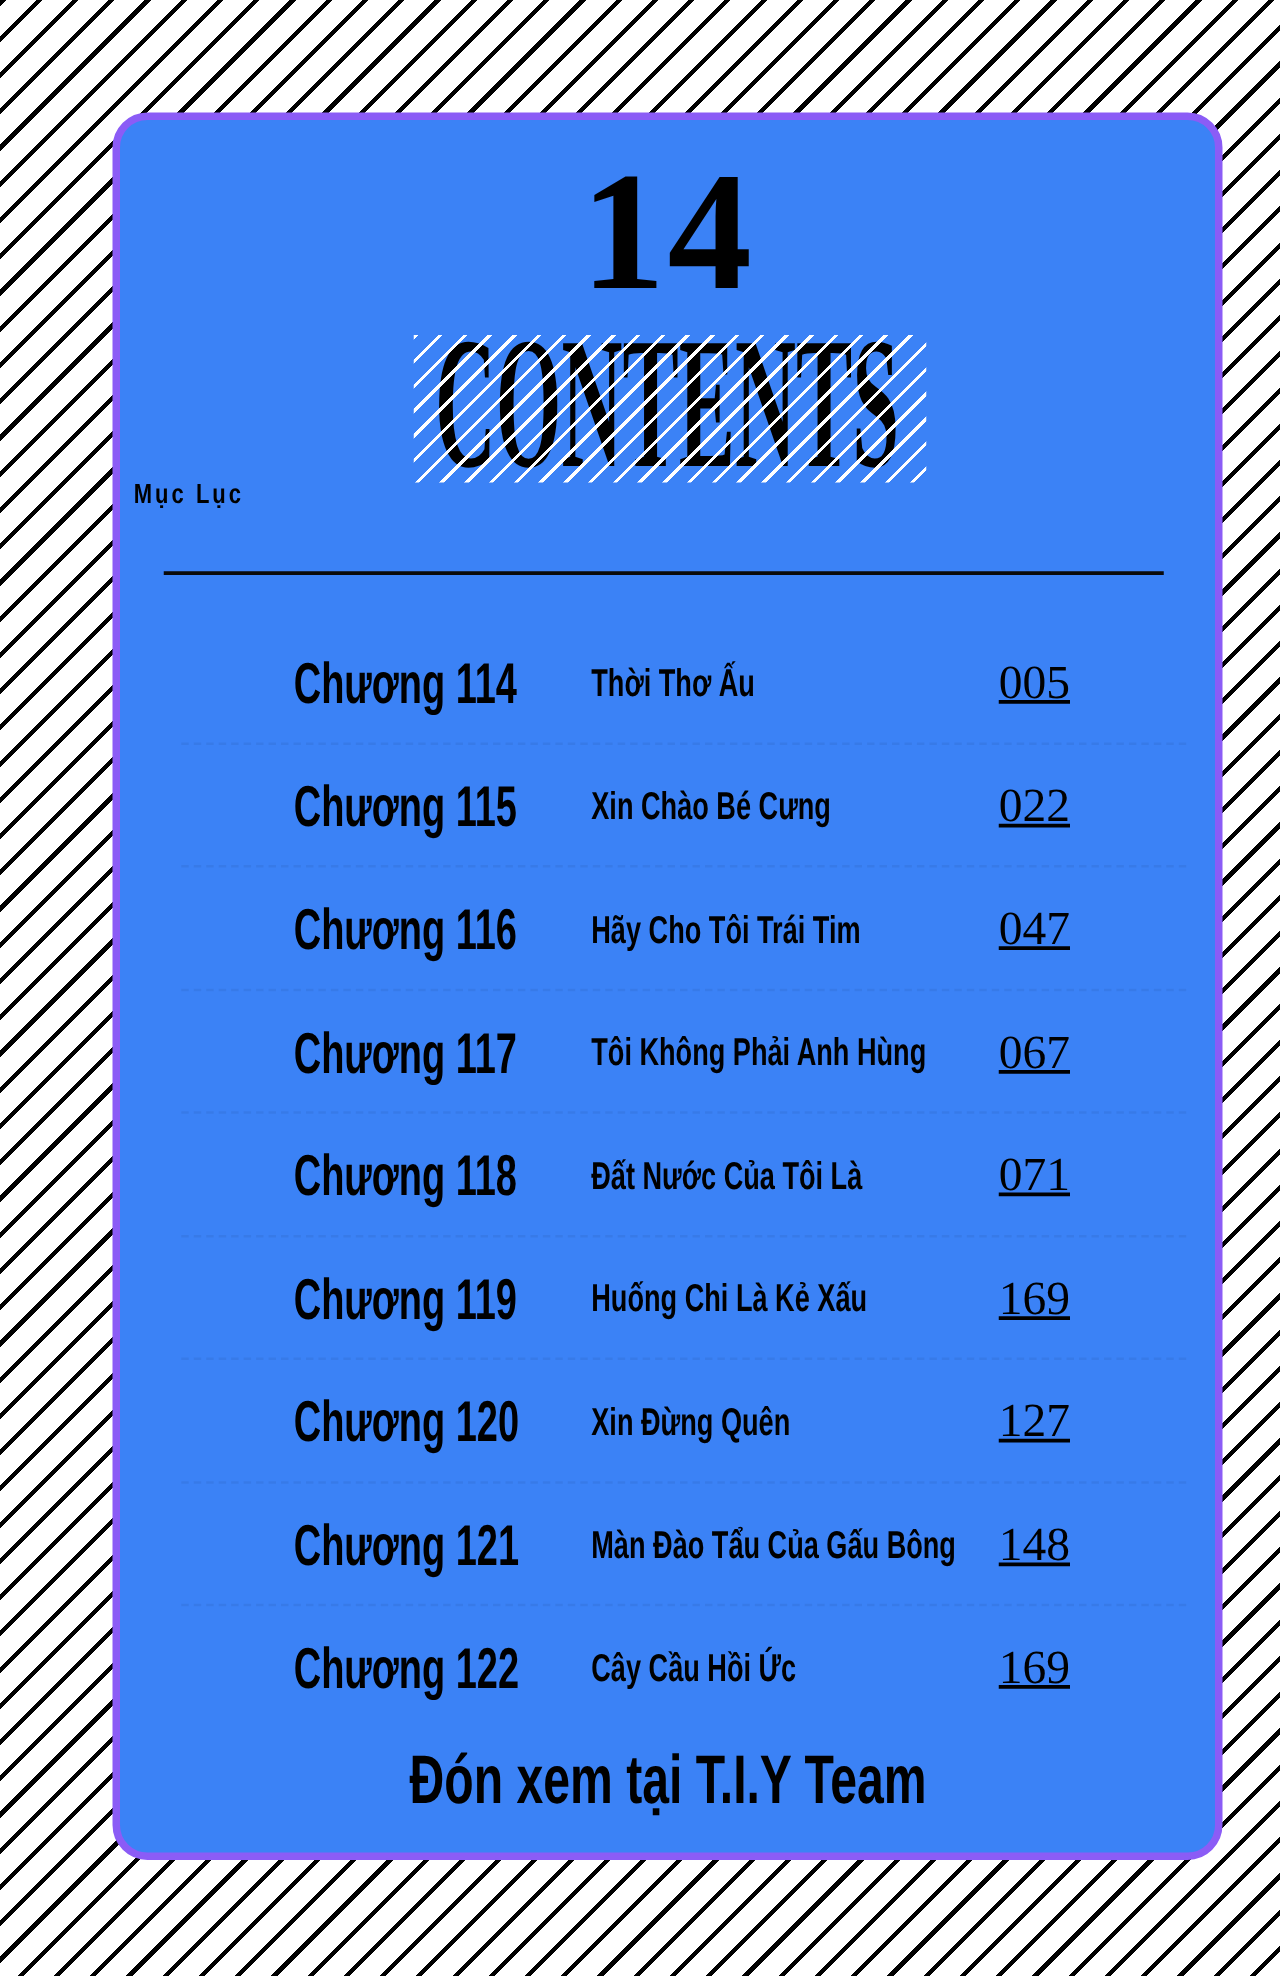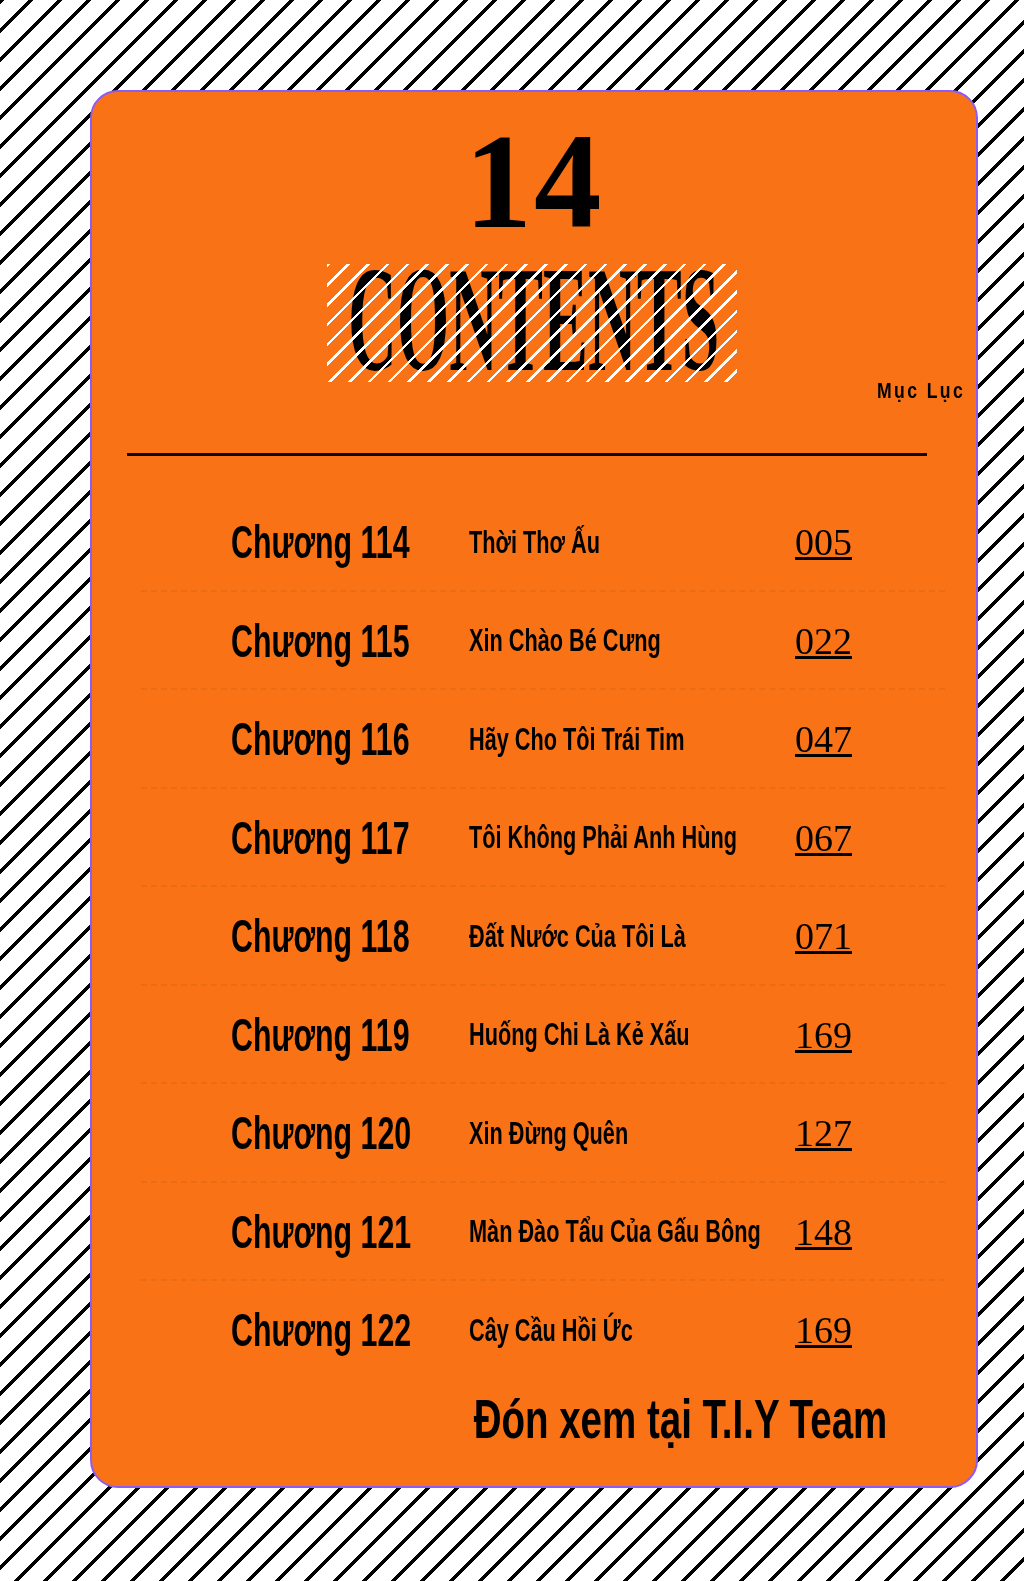--- a/index.html
+++ b/index.html
@@ -4,21 +4,21 @@
 <style>
   html,body{margin:0;padding:0;}
   body{
     width:1024px;height:1581px;position:relative;overflow:hidden;
     background:repeating-linear-gradient(135deg,#000 0 3.5px,#fff 3.5px 20.5px);
     font-family:"Liberation Sans","DejaVu Sans",sans-serif;
     color:#000;
   }
   .card{
     position:absolute;left:90px;top:90px;width:888px;height:1398px;
-    background:#f97316;border:2px solid #8b5cf6;border-radius:28px;
+    background:#3b82f6;border:6px solid #8b5cf6;border-radius:28px;
     box-sizing:border-box;overflow:hidden;
   }
   
   .vol{
     position:absolute;top:22px;left:0;width:100%;text-align:center;
     font-family:"Liberation Serif","DejaVu Serif",serif;
     font-weight:bold;font-size:135px;line-height:1;letter-spacing:2px;
   }
   .contents-title{
     position:absolute;top:152px;left:0;width:100%;text-align:center;
@@ -29,21 +29,21 @@
     font-family:"Liberation Serif","DejaVu Serif",serif;
     font-weight:bold;font-size:150px;letter-spacing:0px;
     transform:scaleX(0.45);transform-origin:center;
   }
   .contents-hatch{
     position:absolute;top:172px;left:235px;width:410px;height:118px;
     background:repeating-linear-gradient(135deg,#fff 0 2.5px,transparent 2.5px 14px);
     pointer-events:none;
   }
   .subtitle{
-    position:absolute;top:288px;left:0;width:100%;text-align:right;line-height:1;
+    position:absolute;top:288px;left:0;width:100%;text-align:left;line-height:1;
   }
   .subtitle .squeeze{
     display:inline-block;font-weight:bold;font-size:22px;letter-spacing:3px;
     transform:scaleX(0.8);transform-origin:center;white-space:nowrap;
   }
   .divider{
     position:absolute;top:361px;left:35px;width:800px;height:3px;background:#0a0a0a;
   }
   
   .rows{position:absolute;top:401px;left:0;width:878px;}
@@ -64,21 +64,21 @@
     font-weight:bold;font-size:31px;line-height:1;white-space:nowrap;
     transform:scaleX(0.70);transform-origin:left center;
   }
   .pnum{
     position:absolute;right:118px;text-align:right;
     font-family:"Liberation Serif","DejaVu Serif",serif;
     font-size:38px;line-height:1;text-decoration:underline;
   }
   
   .footer{
-    position:absolute;top:1300px;left:0;width:100%;text-align:right;line-height:1;
+    position:absolute;top:1300px;left:0;width:100%;text-align:center;line-height:1;
   }
   .footer .squeeze{
     display:inline-block;font-weight:bold;font-size:55px;
     transform:scaleX(0.70);transform-origin:center;white-space:nowrap;
   }
 </style>
 </head>
 <body>
 
 <div class="card">

